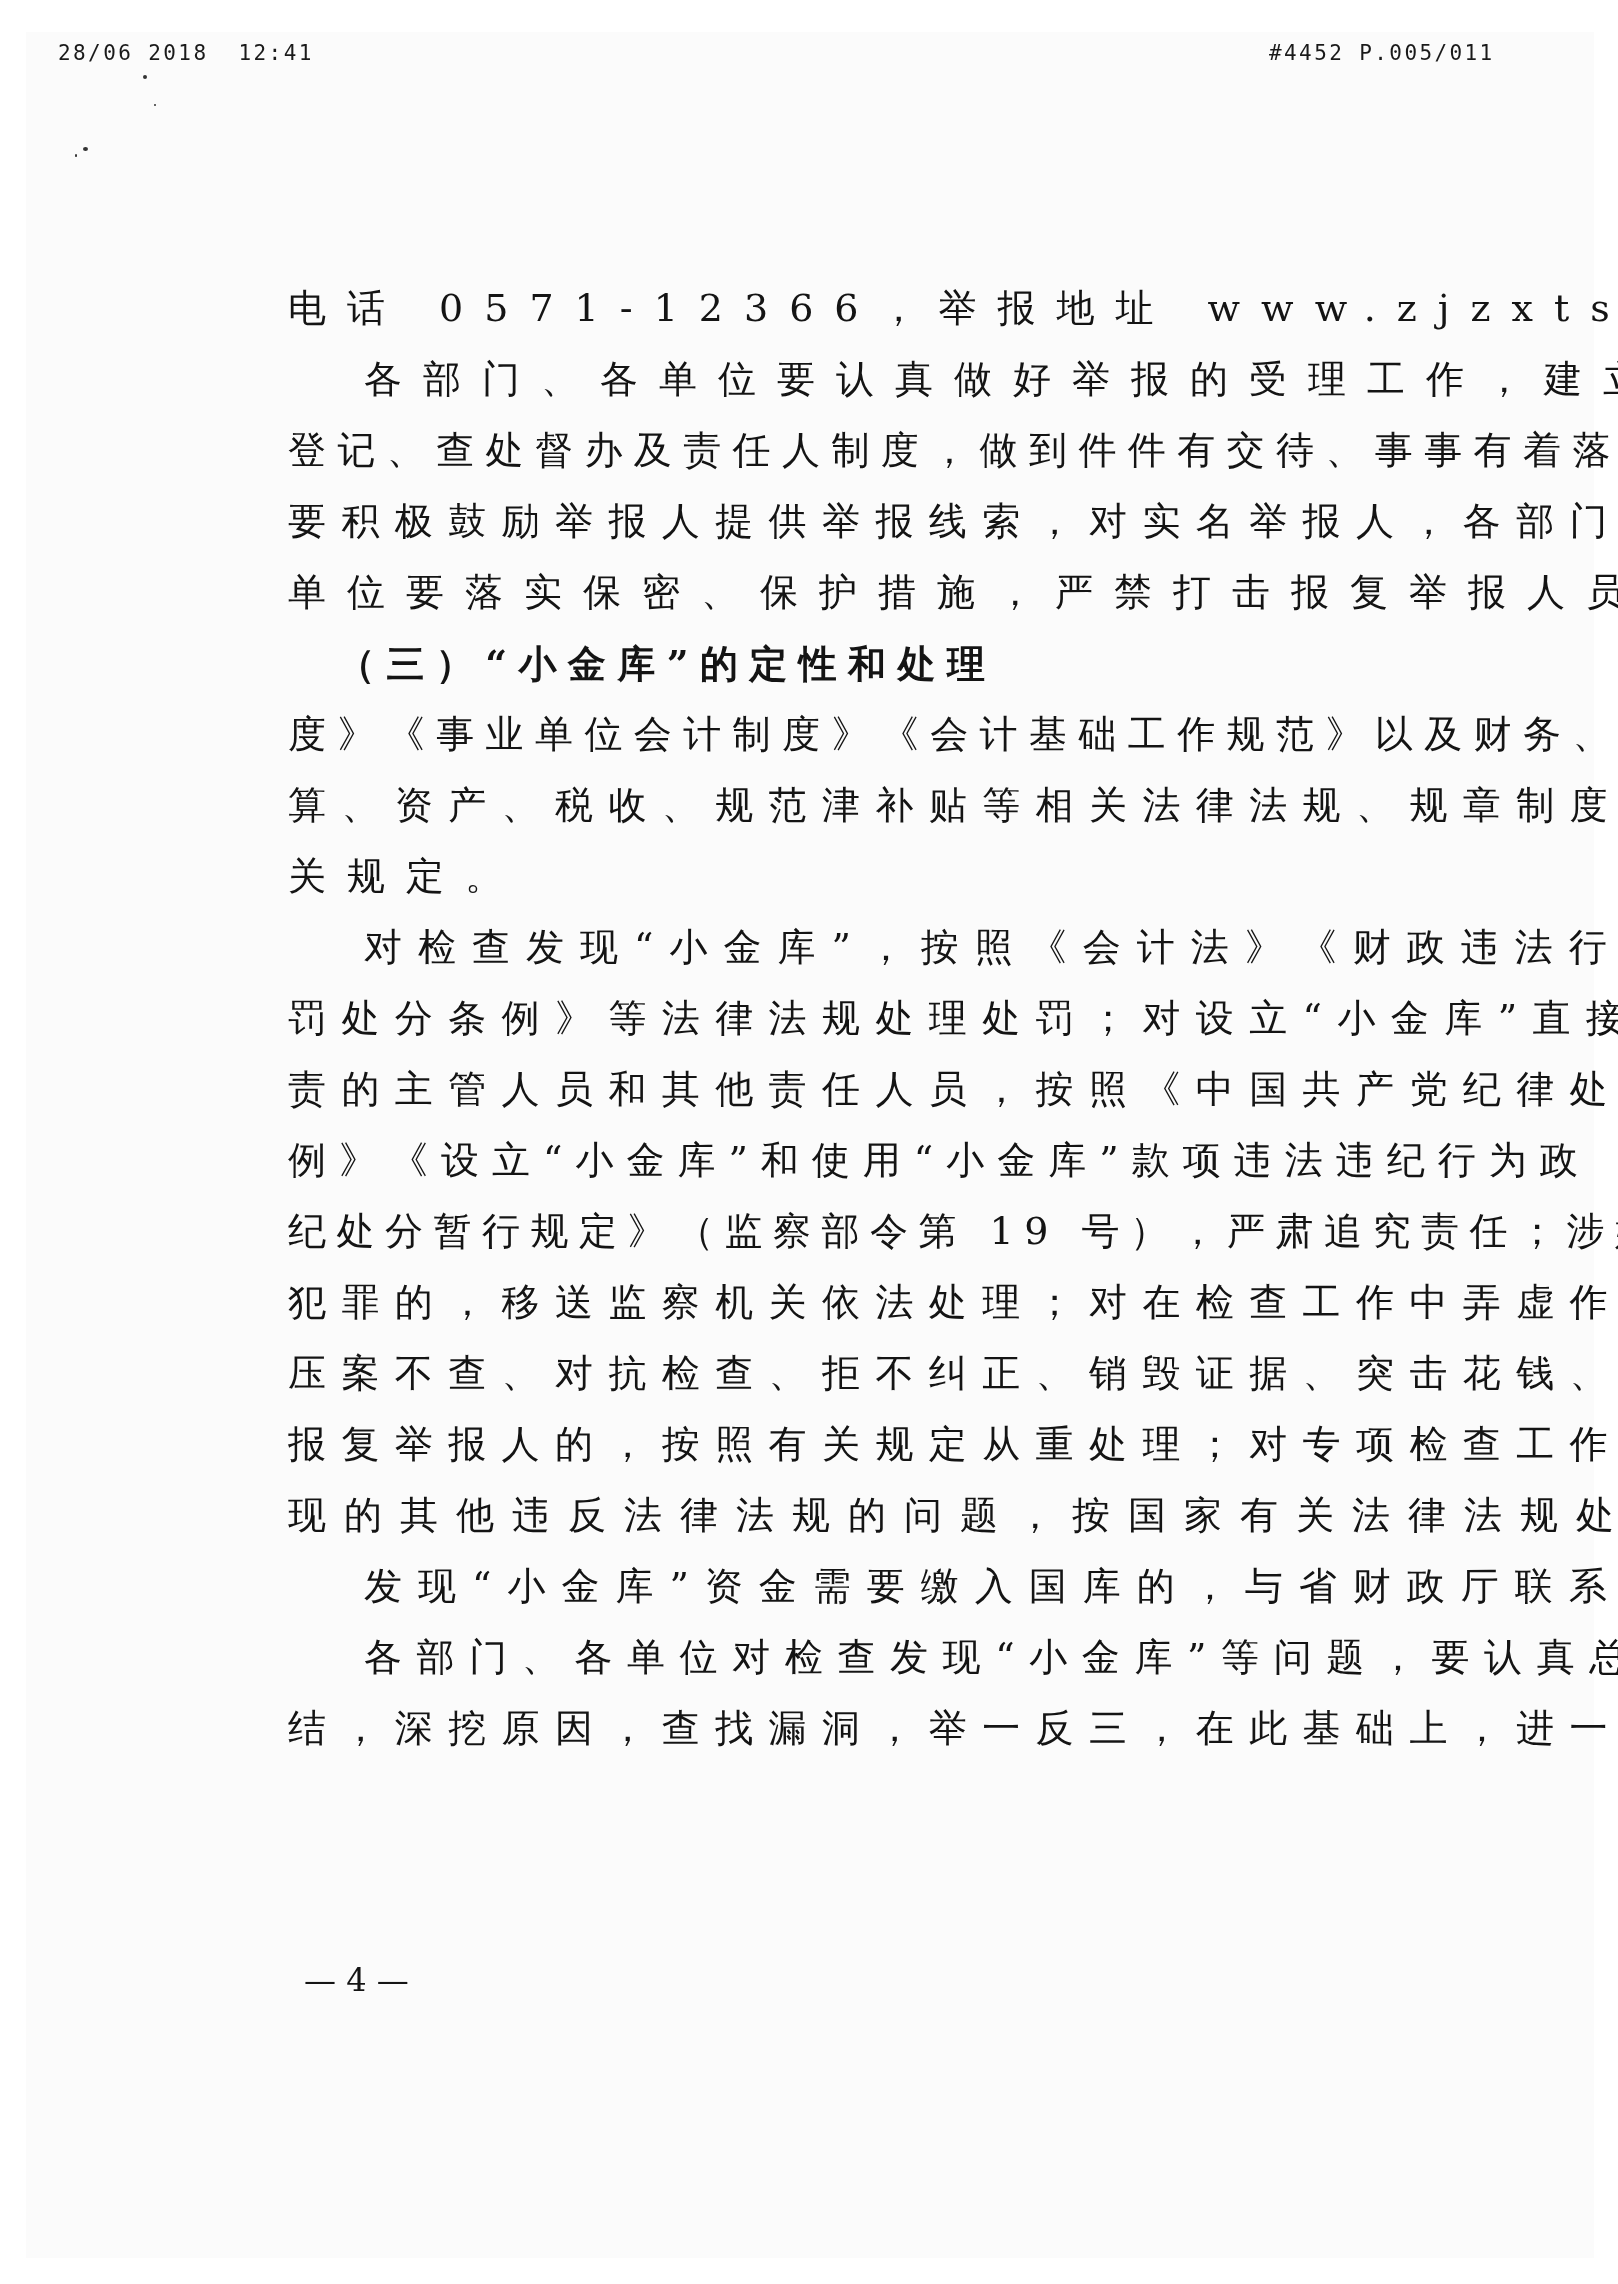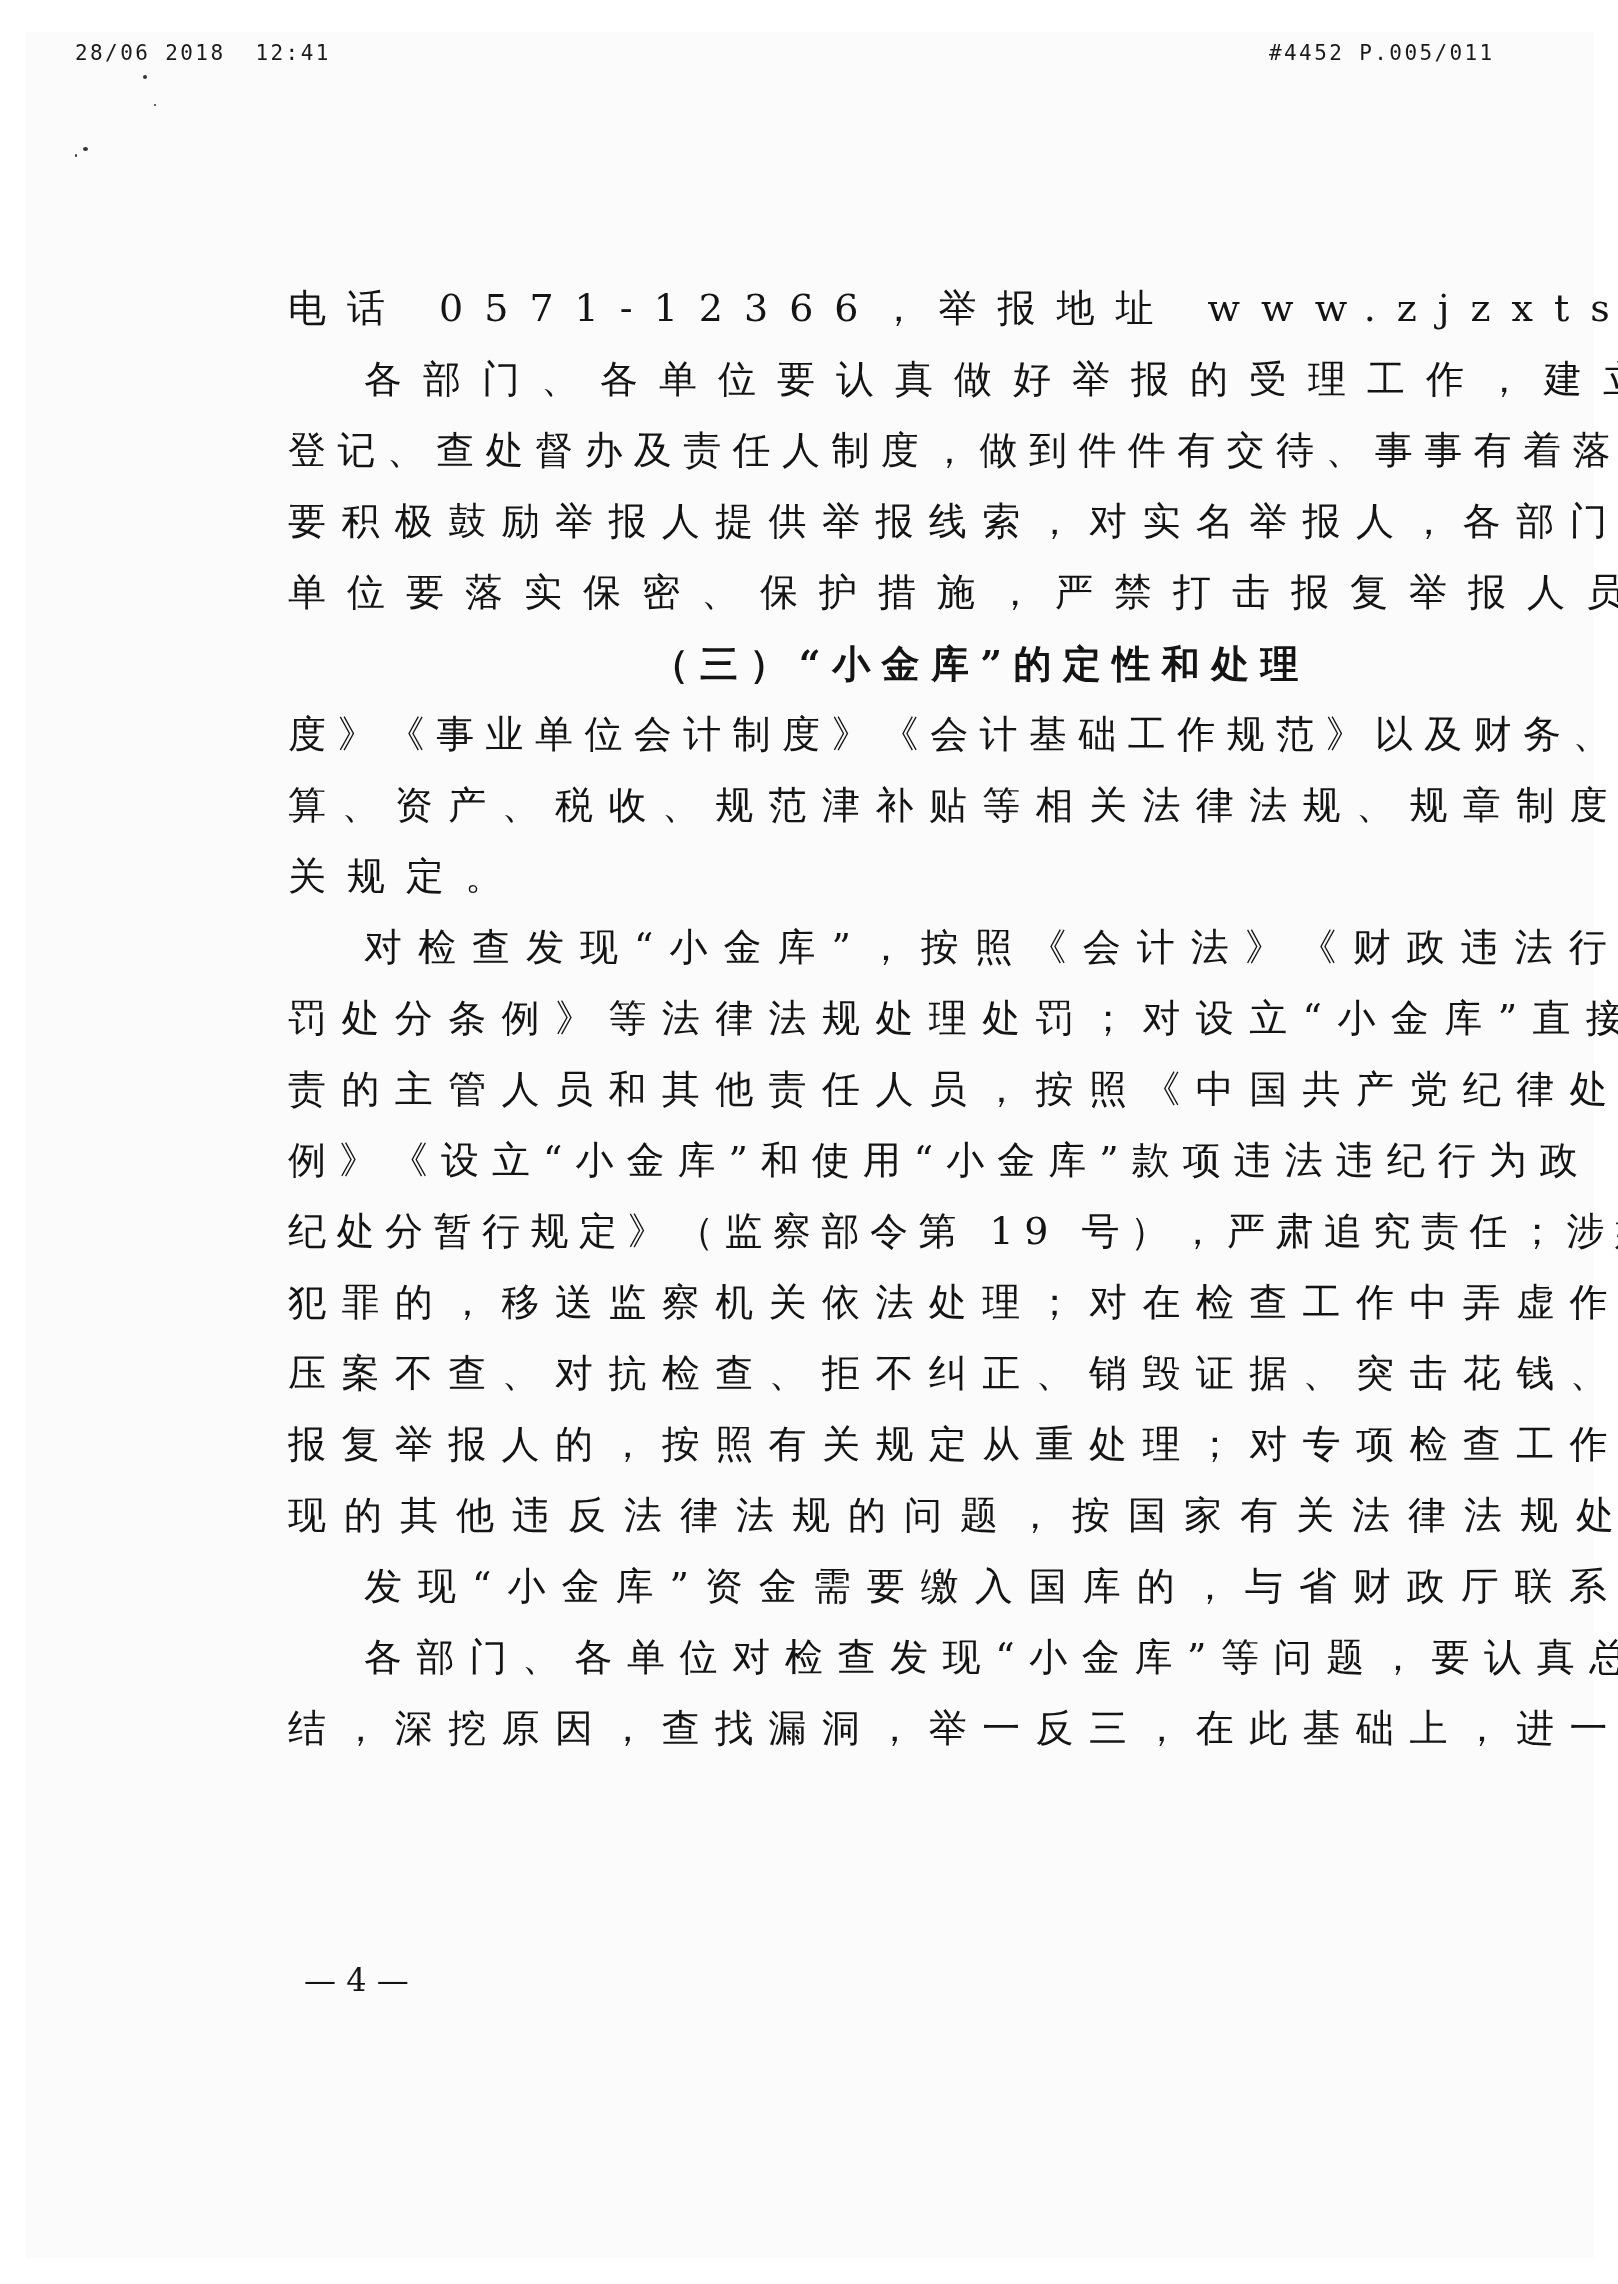--- a/index.html
+++ b/index.html
@@ -25,21 +25,21 @@
     }
     .fax-header {
       position: absolute;
       top: 41px;
       font-family: "DejaVu Sans Mono", "Liberation Mono", monospace;
       font-size: 21px;
       letter-spacing: 2.4px;
       color: #1a1a1a;
       white-space: pre;
     }
-    .fax-left { left: 75px; }
+    .fax-left { left: 58px; }
     .fax-right { left: 1269px; }
 
     .speck {
       position: absolute;
       background: #333;
       border-radius: 50%;
     }
 
     .body-text {
       position: absolute;
@@ -53,21 +53,20 @@
       font-size: 38px;
       letter-spacing: 21px;
       white-space: nowrap;
       color: #141414;
     }
     .line.indent { padding-left: 76px; }
     .line.heading {
       font-weight: bold;
       padding-left: 49px;
       letter-spacing: 11.4px;
-      text-align: right;
     }
     .footer-page {
       position: absolute;
       left: 304px;
       top: 1961px;
       font-family: "DejaVu Serif", "Liberation Serif", serif;
       font-size: 32px;
       color: #141414;
       white-space: pre;
     }

